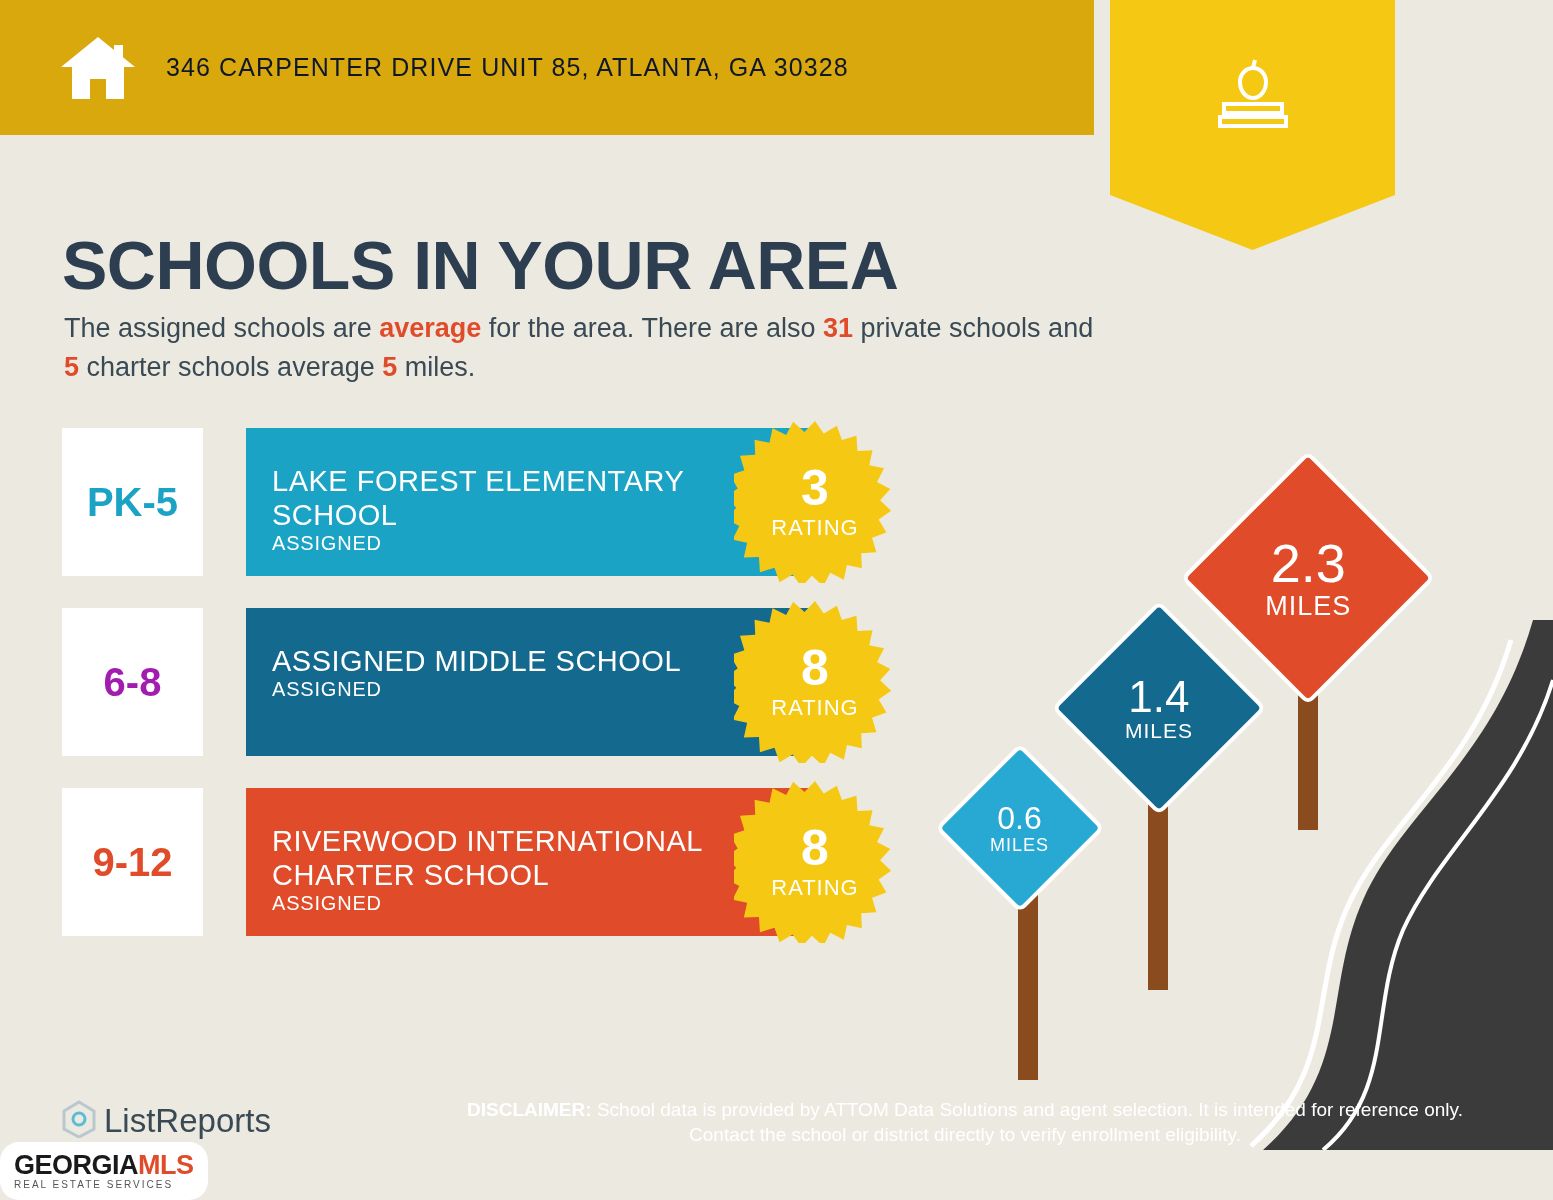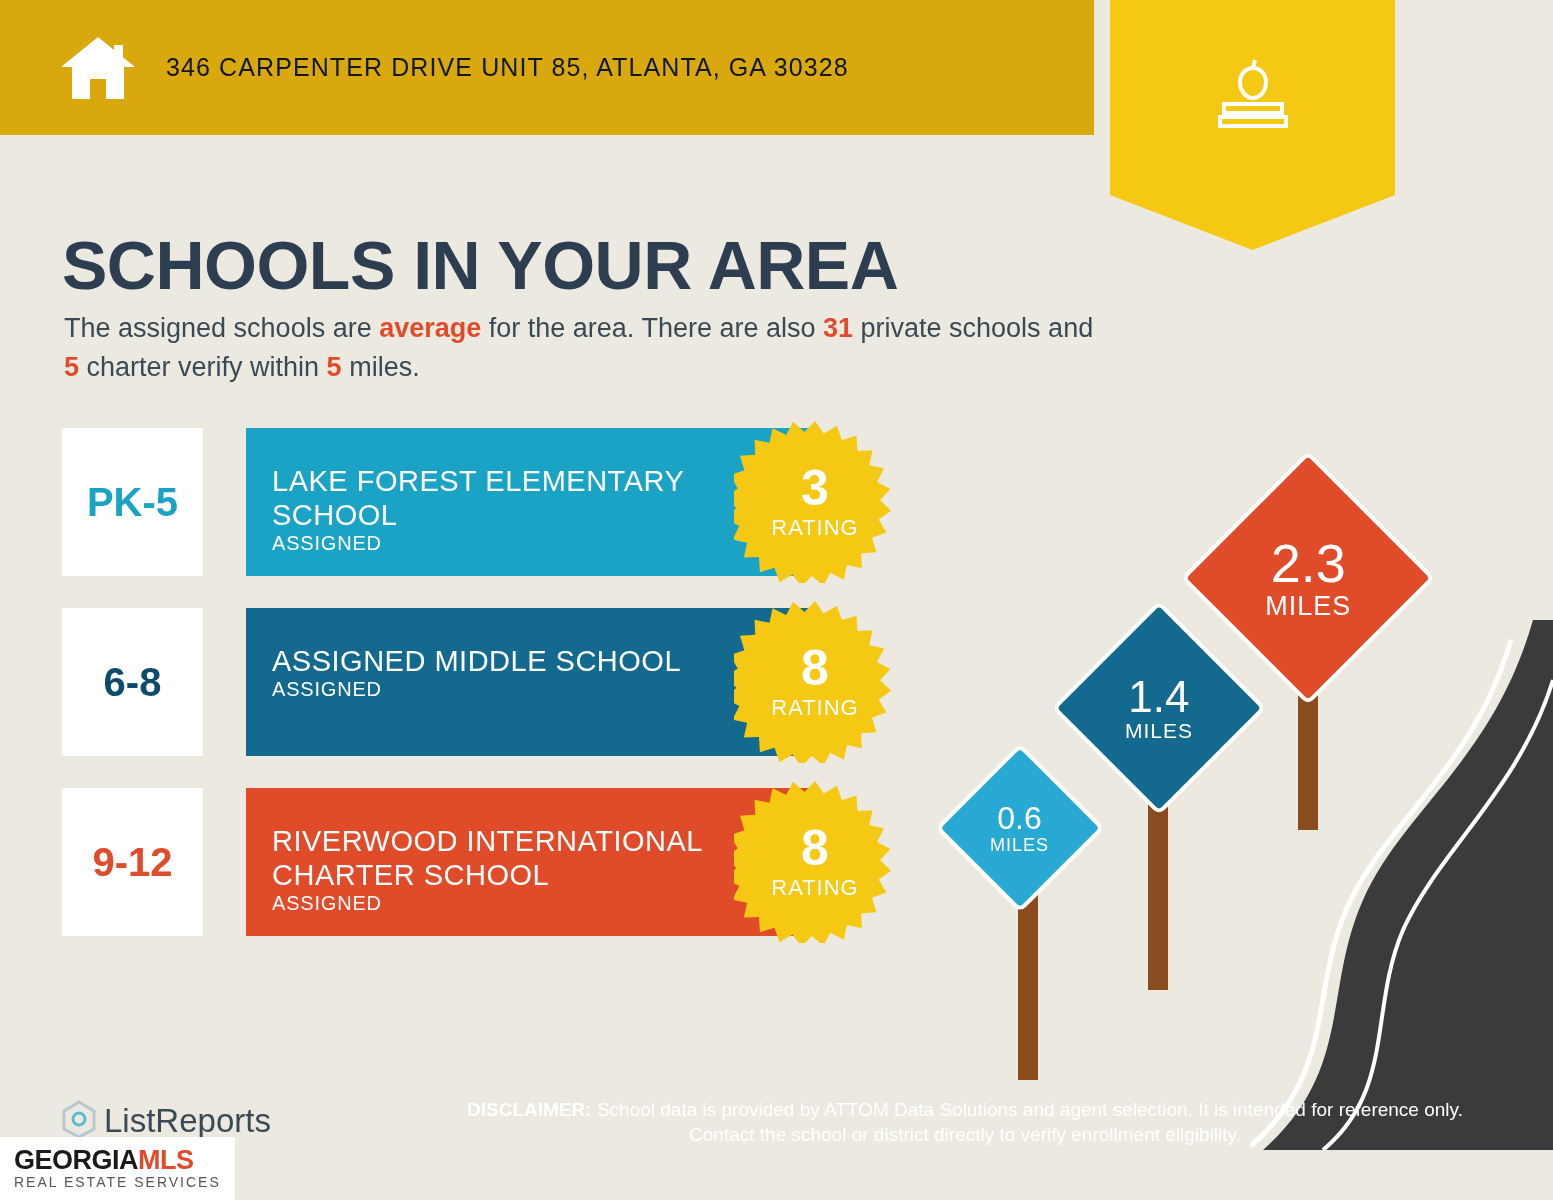--- a/index.html
+++ b/index.html
@@ -137,21 +137,21 @@
   .rating-label {
     position: relative;
     font-size: 22px;
     color: #ffffff;
     letter-spacing: 1px;
     margin-top: 2px;
   }
 
   .r1 .grade-box { color: #1ba3c6; }
   .r1 .school-body { background: #1ba3c6; }
-  .r2 .grade-box { color: #0c4a6e; }
+  .r2 .grade-box { color: #a21caf; }
   .r2 .school-body { background: #13698e; }
   .r3 .grade-box { color: #e04b2a; }
   .r3 .school-body { background: #e04b2a; }
 
   
   .road-area {
     position: absolute;
     right: 0;
     top: 430px;
     width: 620px;
@@ -211,24 +211,25 @@
     line-height: 1.35;
   }
   .disclaimer b { font-weight: 700; }
 
   .gamls {
     position: absolute;
     left: 0;
     bottom: 0;
     background: #ffffff;
     padding: 8px 14px 10px 14px;
+    border-radius: 19px;
   }
   .gamls-1 { font-size: 27px; font-weight: 700; color: #1a1a1a; letter-spacing: -0.5px; }
   .gamls-1 .mls { color: #e04b2a; }
-  .gamls-2 { font-size: 14px; letter-spacing: 2px; color: #555; margin-top: -2px; text-align: center; }
+  .gamls-2 { font-size: 10px; letter-spacing: 2px; color: #555; margin-top: -2px; }
 </style>
 </head>
 <body>
 
 <div class="header">
   <span class="home-icon">
     <svg width="80" height="66" viewBox="0 0 80 66">
       <path d="M40 2 L3 32 L14 32 L14 64 L32 64 L32 44 L48 44 L48 64 L66 64 L66 32 L77 32 Z" fill="#ffffff"></path>
       <rect x="56" y="10" width="9" height="14" fill="#ffffff"></rect>
     </svg>
@@ -243,21 +244,21 @@
       <path d="M55 12 l2 -8" stroke="#ffffff" stroke-width="4" fill="none"></path>
       <rect x="26" y="48" width="58" height="9" fill="none" stroke="#ffffff" stroke-width="4"></rect>
       <rect x="22" y="61" width="66" height="9" fill="none" stroke="#ffffff" stroke-width="4"></rect>
     </svg>
   </div>
 </div>
 
 <h1 class="title">SCHOOLS IN YOUR AREA</h1>
 
 <p class="subtitle">
-  <span>The assigned schools are </span><b>average</b><span> for the area. There are also </span><b>31</b><span> private schools and </span><b>5</b><span> charter verify within </span><b>5</b><span> miles.</span>
+  <span>The assigned schools are </span><b>average</b><span> for the area. There are also </span><b>31</b><span> private schools and </span><b>5</b><span> charter schools average </span><b>5</b><span> miles.</span>
 </p>
 
 <div class="schools">
 
   <div class="school-row r1">
     <div class="grade-box">PK-5</div>
     <div class="school-body">
       <div class="school-name">LAKE FOREST ELEMENTARY SCHOOL</div>
       <div class="school-assigned">ASSIGNED</div>
     </div>

